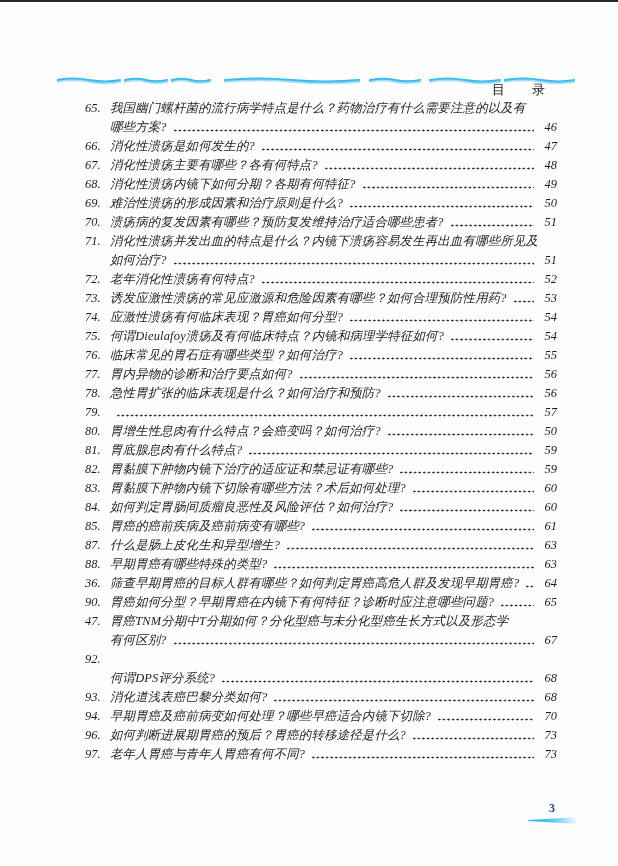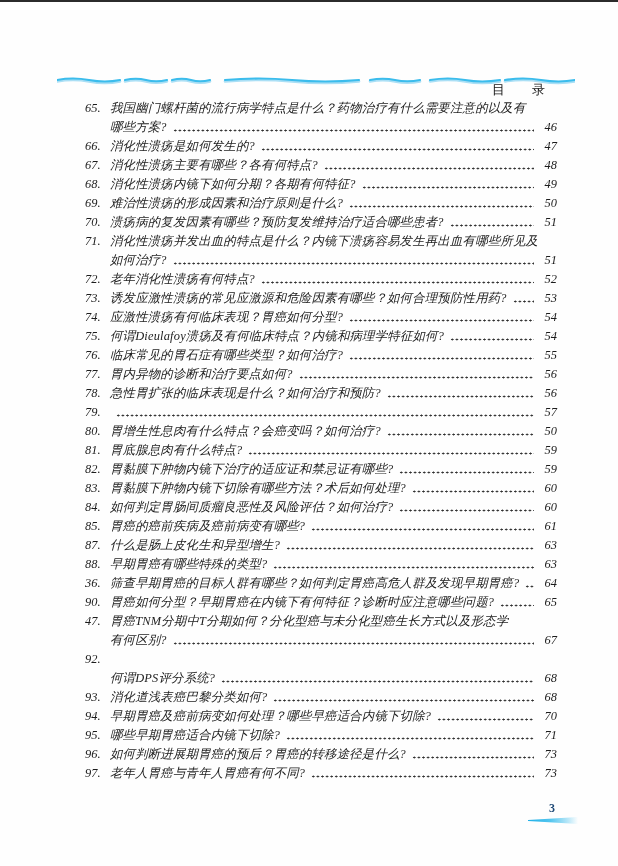--- a/index.html
+++ b/index.html
@@ -309,26 +309,20 @@
         <span class="leader"></span>
         <span class="toc-page">68</span>
       </div>
       <div class="toc-row">
         <span class="toc-num">94.</span>
         <span class="toc-text">早期胃癌及癌前病变如何处理？哪些早癌适合内镜下切除?</span>
         <span class="leader"></span>
         <span class="toc-page">70</span>
       </div>
       <div class="toc-row">
-        <span class="toc-num">95.</span>
-        <span class="toc-text">哪些早期胃癌适合内镜下切除?</span>
-        <span class="leader"></span>
-        <span class="toc-page">71</span>
-      </div>
-      <div class="toc-row">
         <span class="toc-num">96.</span>
         <span class="toc-text">如何判断进展期胃癌的预后？胃癌的转移途径是什么?</span>
         <span class="leader"></span>
         <span class="toc-page">73</span>
       </div>
       <div class="toc-row">
         <span class="toc-num">97.</span>
         <span class="toc-text">老年人胃癌与青年人胃癌有何不同?</span>
         <span class="leader"></span>
         <span class="toc-page">73</span>

